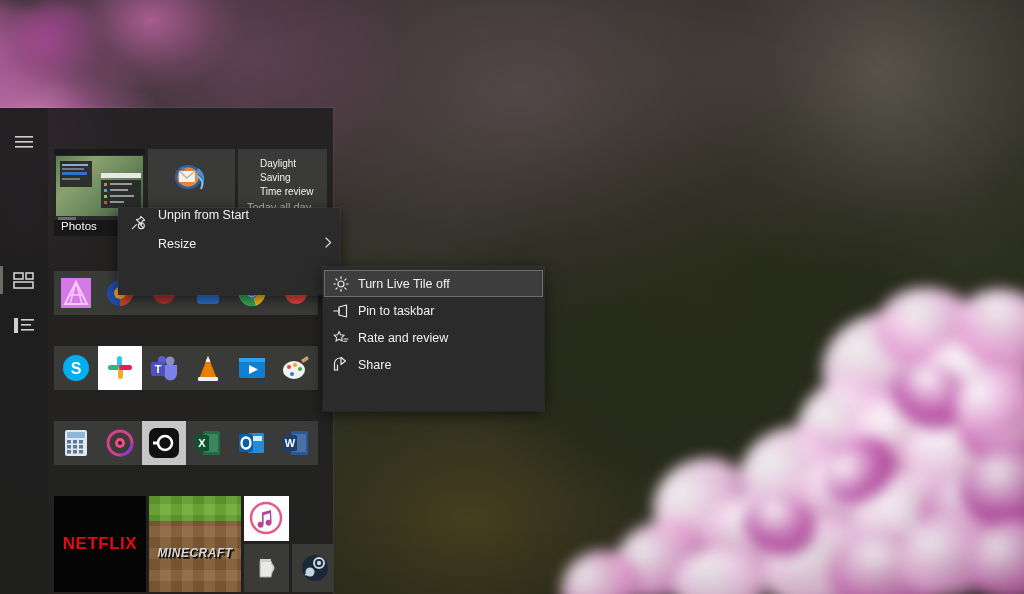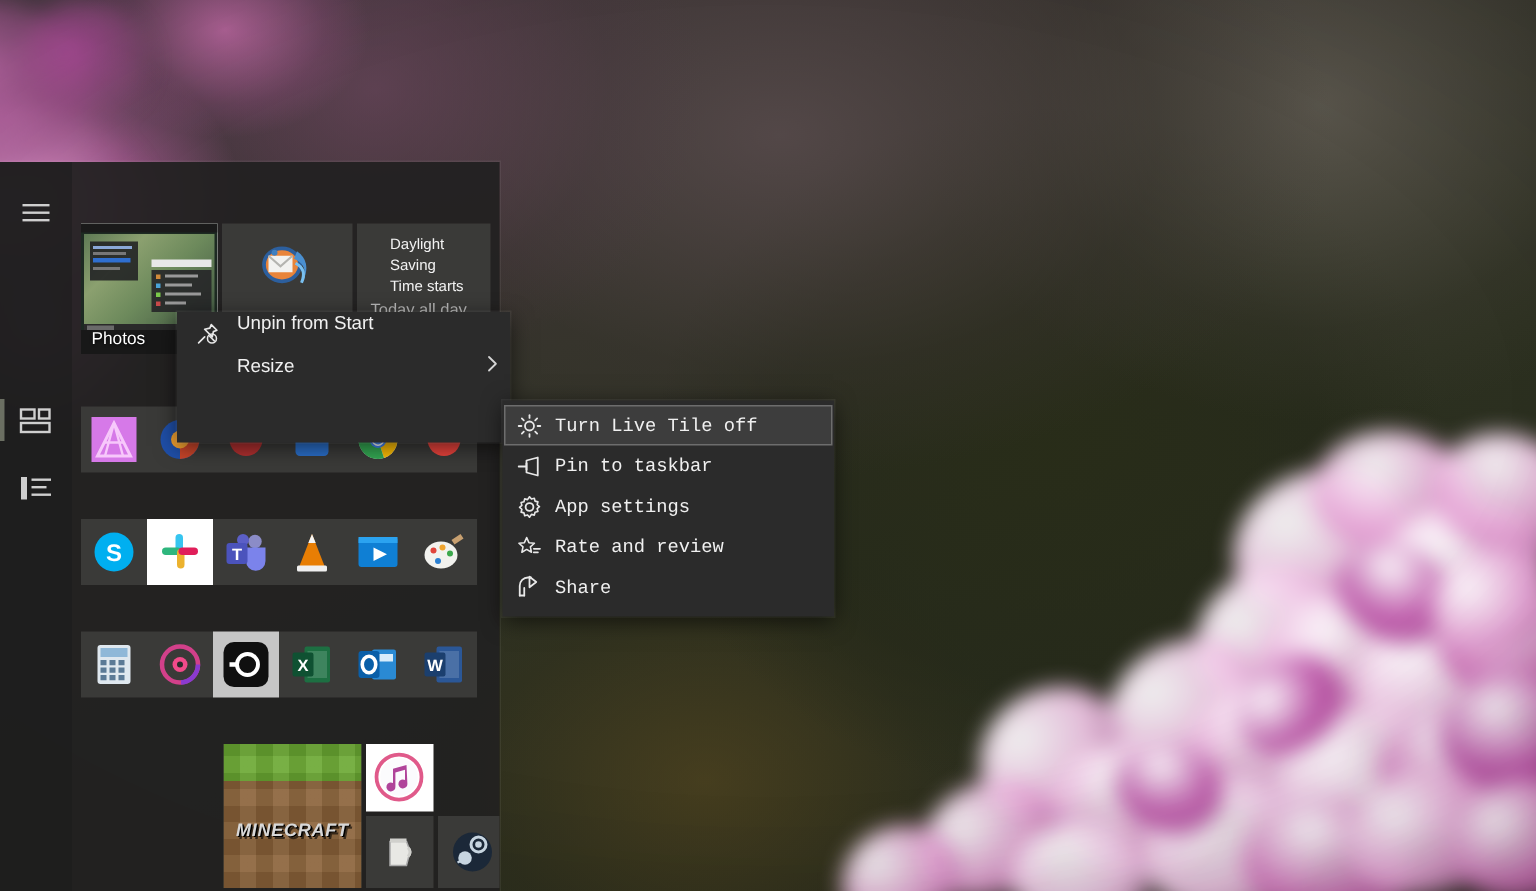--- a/index.html
+++ b/index.html
@@ -111,27 +111,26 @@
   .ctx-item .ci { width: 40px; display: flex; align-items: center; justify-content: center; }
   .ctx-item .cl { flex: 1; }
   .ctx-item .carrow {
     width: 24px; text-align: center; font-size: 11px; color: #d6d6d6;
   }
   .ctx-item.hl { background: #2f3a29; }
 
   
   .sub {
     position: absolute;
-    left: 335px; top: 267px;
+    left: 323px; top: 267px;
     width: 221px; height: 144px;
     background: #2b2b2b;
     box-shadow: 0 3px 14px rgba(0,0,0,0.6), 0 0 0 1px rgba(255,255,255,0.07);
     z-index: 30;
     padding-top: 3px;
-    font-family: Liberation Mono, monospace;
   }
   .sub-item {
     position: relative;
     height: 27px; margin: 0 1px;
     display: flex; align-items: center;
     color: #f0f0f0; font-size: 12.5px;
   }
   .sub-item .si { width: 34px; display: flex; align-items: center; justify-content: center; }
   .sub-item.hl {
     background: #3d3d3d;
@@ -254,21 +253,21 @@
             <path d="M26 6 Q36 13 30 26 Q34 15 24 11 Z" fill="#4a8fd0"></path>
             <path d="M25 14 Q33 18 29 27" fill="none" stroke="#79c0f0" stroke-width="2"></path>
             <circle cx="11" cy="7" r="2" fill="#3f7fc0"></circle>
           </svg>
         </div>
       </div>
 
       <div class="tile cal-tile" style="left:190px; top:41px; width:89px; height:60px;">
         <div class="cal-text">
           <div class="cal-l1">Daylight Saving</div>
-          <div class="cal-l1">Time starts</div>
+          <div class="cal-l1">Time review</div>
           <div class="cal-l2">Today all day</div>
         </div>
       </div>
 
       <div class="app" style="left:6px; top:163px;">
         <svg width="30" height="30" viewBox="0 0 30 30">
           <rect width="30" height="30" fill="#d679e8"></rect>
           <path d="M4 26 L15 4 L26 26 Z" fill="none" stroke="#f7c8fb" stroke-width="2"></path>
           <path d="M9 17 L21 17 M15 4 L9 26 M15 4 L21 26" stroke="#f7c8fb" stroke-width="1.6" fill="none"></path>
         </svg>
@@ -407,20 +406,25 @@
       </div>
       <div class="app" style="left:226px; top:313px;">
         <svg width="28" height="28" viewBox="0 0 28 28">
           <rect x="9" y="2" width="17" height="24" rx="1.5" fill="#2b5797"></rect>
           <rect x="11" y="5" width="13" height="18" fill="#fff" opacity="0.15"></rect>
           <rect x="1" y="6" width="14" height="16" rx="1.5" fill="#1b3f6e"></rect>
           <text x="8" y="18" font-family="Liberation Sans, sans-serif" font-size="11" font-weight="bold" fill="#fff" text-anchor="middle">W</text>
         </svg>
       </div>
 
+      <div class="tile" style="left:6px; top:388px; width:92px; height:96px; background:#050505;">
+        <div style="position:absolute;left:0;right:0;top:50%;transform:translateY(-50%);text-align:center;
+                    color:#e50914;font-size:17px;font-weight:bold;letter-spacing:0.5px;
+                    font-family:'Liberation Sans',sans-serif;">NETFLIX</div>
+      </div>
 
       <div class="tile" style="left:101px; top:388px; width:92px; height:96px;font-style:italic;">
         <div style="position:absolute;inset:0;background:
              linear-gradient(#6aa832 0 26%, #8a6239 26% 100%);"></div>
         <div style="position:absolute;inset:0;opacity:0.55;background:
              repeating-linear-gradient(90deg, rgba(0,0,0,0.12) 0 11px, rgba(255,255,255,0.10) 11px 22px),
              repeating-linear-gradient(0deg, rgba(0,0,0,0.14) 0 11px, rgba(255,255,255,0.08) 11px 22px);"></div>
         <div style="position:absolute;left:0;right:0;top:52%;text-align:center;color:#d8d8d8;
                     font-size:12px;font-weight:bold;letter-spacing:0.5px;
                     text-shadow:1px 1px 0 #000, 2px 2px 0 rgba(0,0,0,0.6);
@@ -508,29 +512,20 @@
       <span class="si">
         <svg width="16" height="14" viewBox="0 0 16 14">
           <path d="M6 3 L13.5 1 V13 L6 11 Z" fill="none" stroke="#e8e8e8" stroke-width="1.2" stroke-linejoin="round"></path>
           <path d="M6 4.6 V9.4" stroke="#e8e8e8" stroke-width="1.2"></path>
           <path d="M0.8 7 H5.6" stroke="#e8e8e8" stroke-width="1.2" stroke-linecap="round"></path>
         </svg>
       </span>
       <span>Pin to taskbar</span>
     </div>
 
-    <div class="sub-item">
-      <span class="si">
-        <svg width="16" height="16" viewBox="0 0 16 16">
-          <circle cx="8" cy="8" r="2.6" fill="none" stroke="#e8e8e8" stroke-width="1.2"></circle>
-          <path d="M8 1.2 l1.3 1.5 1.9-.5 .5 1.9 1.9 .5 -.5 1.9 1.5 1.3 -1.5 1.3 .5 1.9 -1.9 .5 -.5 1.9 -1.9-.5 L8 14.8 6.7 13.3 4.8 13.8 4.3 11.9 2.4 11.4 2.9 9.5 1.4 8.2 2.9 6.9 2.4 5 4.3 4.5 4.8 2.6 6.7 3.1 Z" fill="none" stroke="#e8e8e8" stroke-width="1.1" stroke-linejoin="round"></path>
-        </svg>
-      </span>
-      <span>App settings</span>
-    </div>
 
     <div class="sub-item">
       <span class="si">
         <svg width="16" height="15" viewBox="0 0 17 15">
           <path d="M6.5 1 L8.1 4.6 L12 5 L9.1 7.6 L9.9 11.4 L6.5 9.4 L3.1 11.4 L3.9 7.6 L1 5 L4.9 4.6 Z" fill="none" stroke="#e8e8e8" stroke-width="1.1" stroke-linejoin="round"></path>
           <g stroke="#e8e8e8" stroke-width="1.1" stroke-linecap="round">
             <path d="M11.5 9 H16"></path>
               <path d="M11.5 11.5 H14.5"></path>
           </g>
         </svg>

